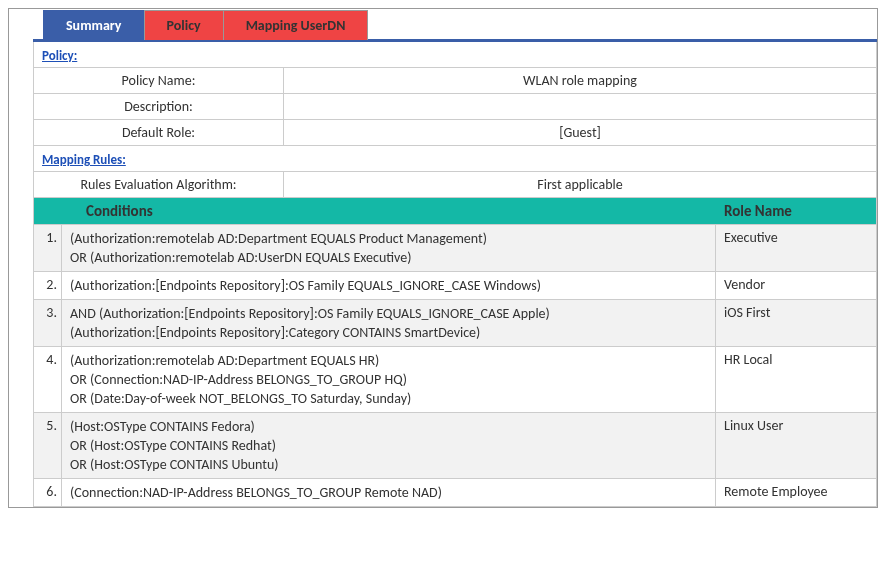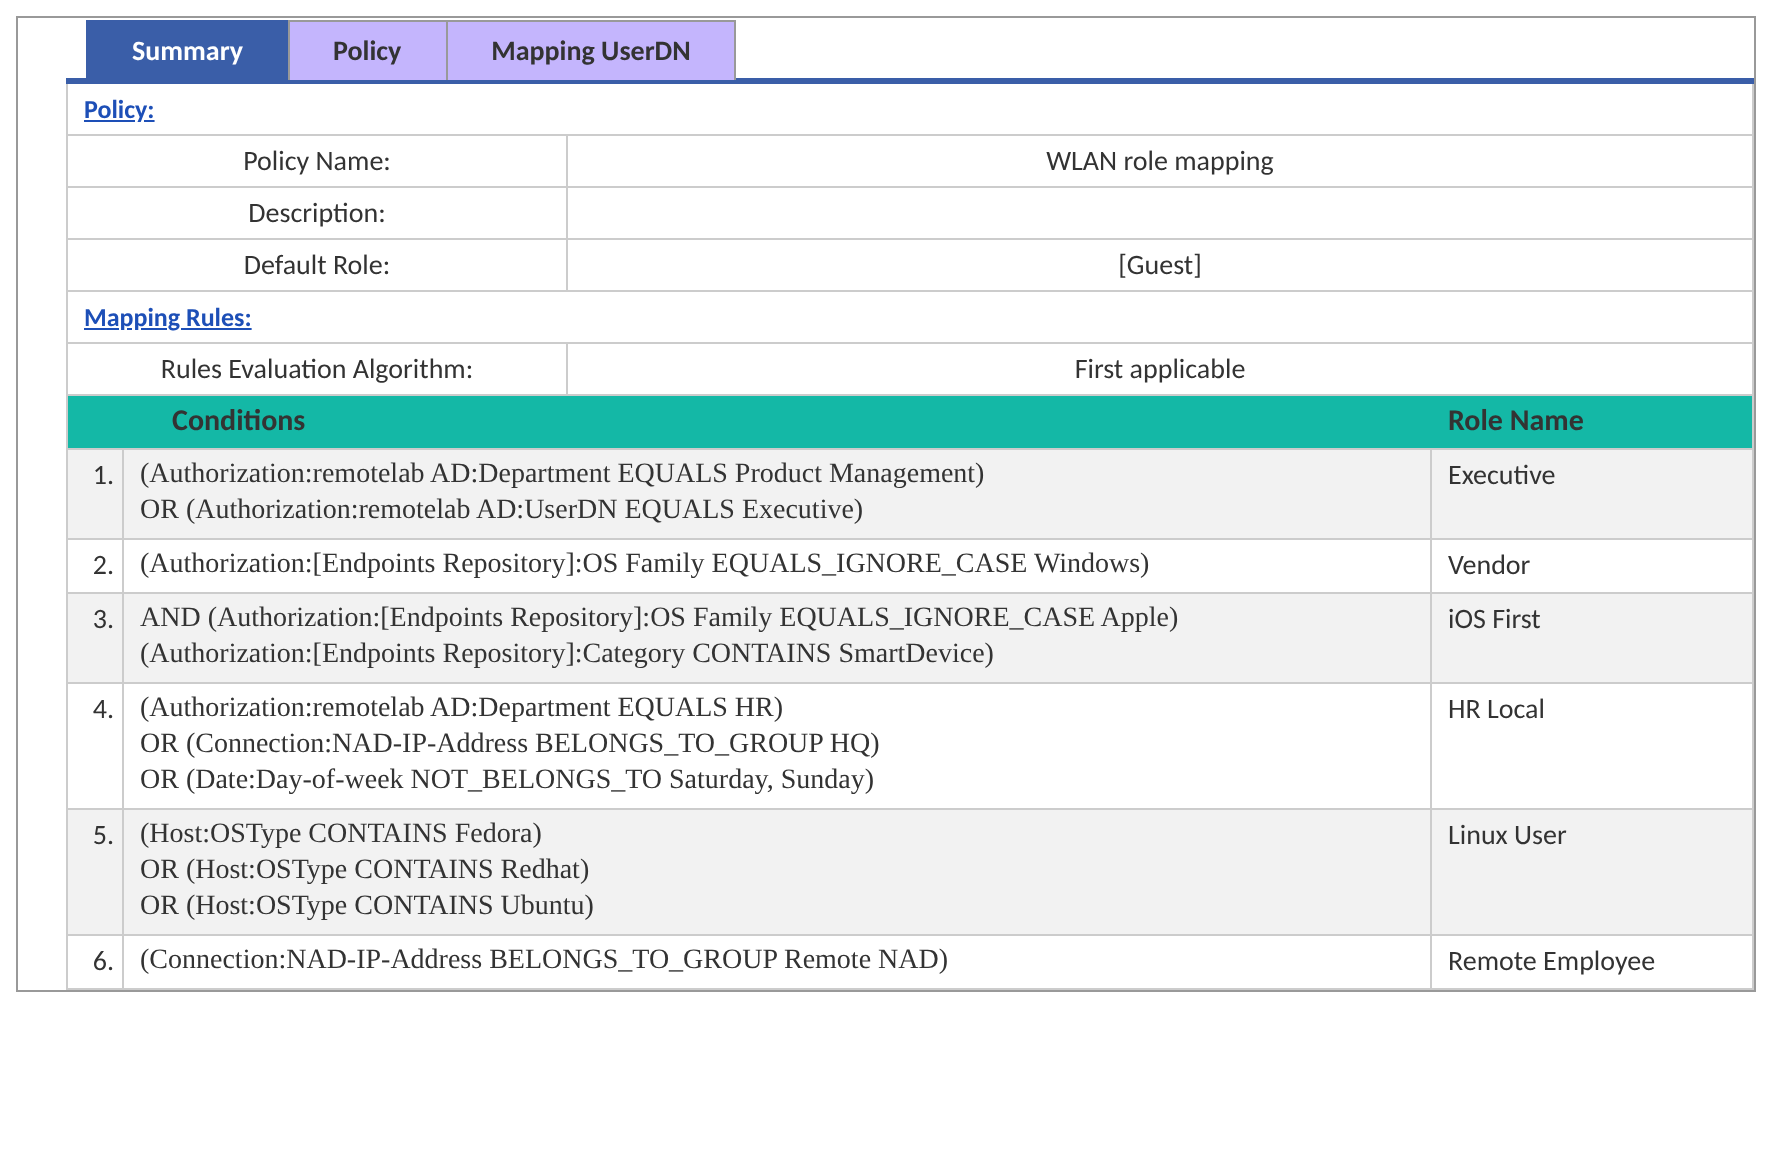--- a/index.html
+++ b/index.html
@@ -18,21 +18,21 @@
   }
   .tabs {
     display: flex;
     border-bottom: 3px solid #3a5ea8;
     padding-left: 10px;
   }
   .tab {
     padding: 6px 22px;
     border: 1px solid #999;
     border-bottom: none;
-    background: #c4b5fd;
+    background: #ef4444;
     font-weight: 600;
     color: #333;
     position: relative;
     top: 1px;
     margin-right: -1px;
   }
   .tab.active {
     background: #3a5ea8;
     color: #fff;
     border-color: #3a5ea8;
@@ -79,21 +79,21 @@
     width: 28px;
     padding: 4px 4px;
     text-align: right;
     border-right: 1px solid #ccc;
   }
   .rule-row .cond {
     flex: 1;
     padding: 4px 8px;
     border-right: 1px solid #ccc;
   }
-  .rule-row .cond .line { padding: 1px 0; font-family: Liberation Serif, serif; }
+  .rule-row .cond .line { padding: 1px 0; }
   .rule-row .role {
     width: 160px;
     padding: 4px 8px;
   }
 </style>
 </head>
 <body>
 
 <div class="panel">
 

